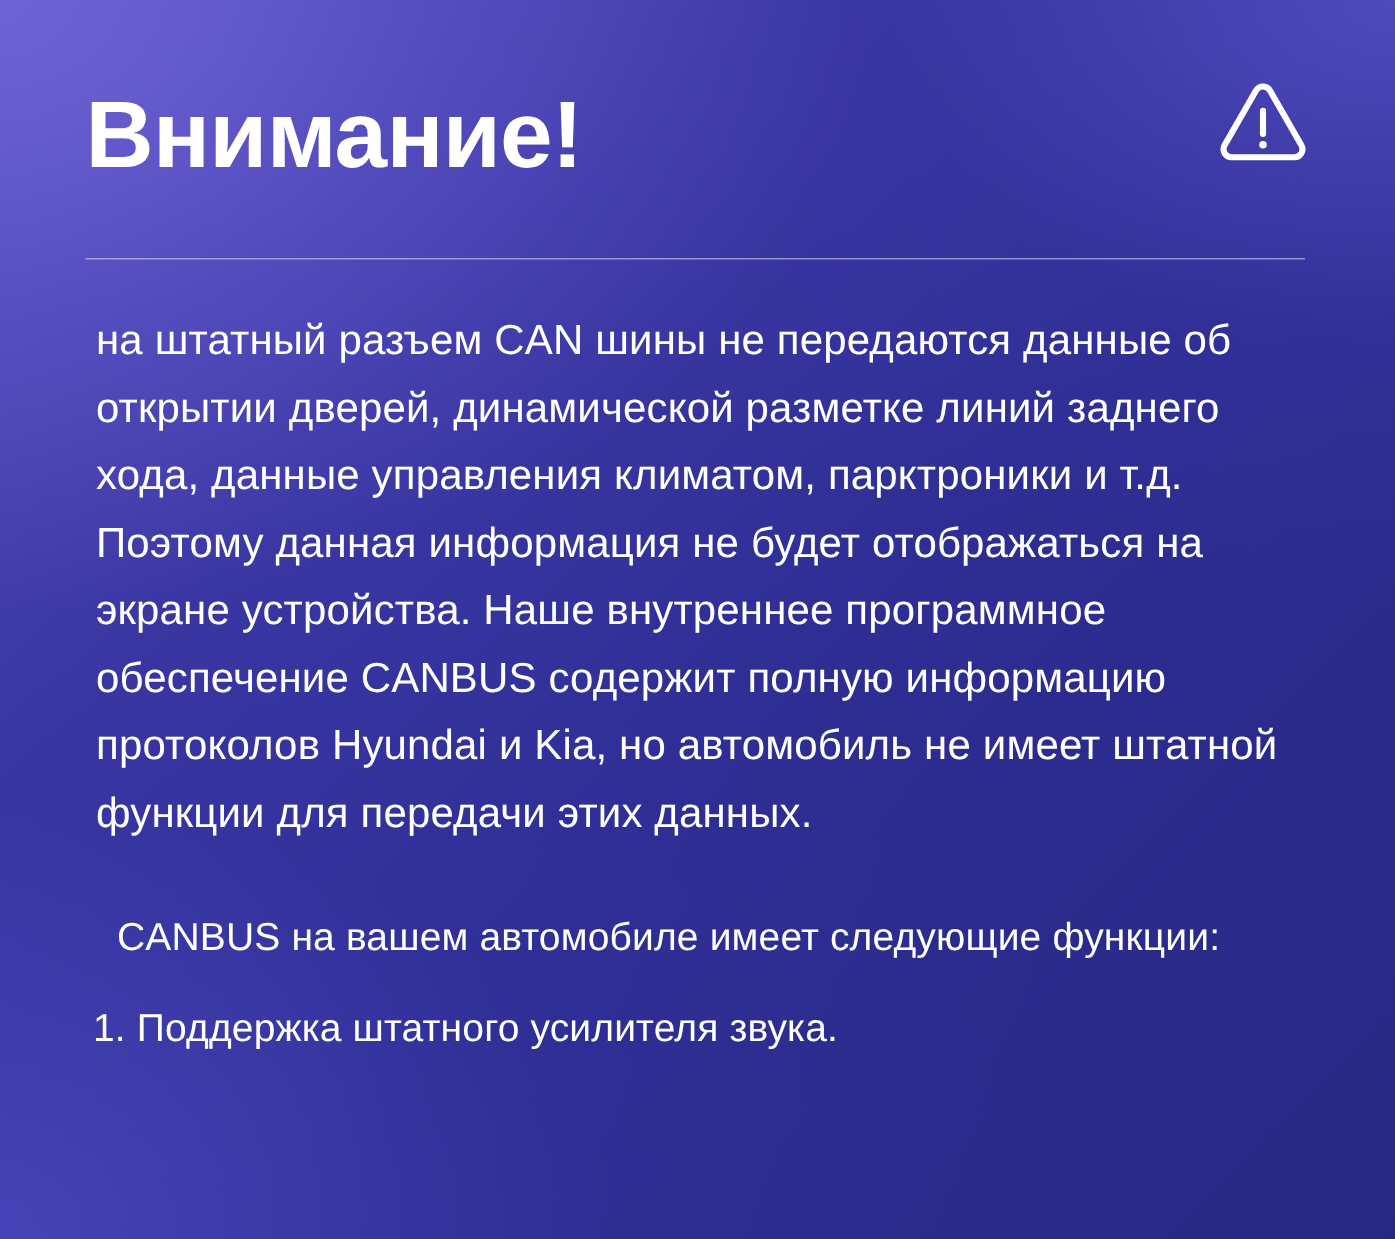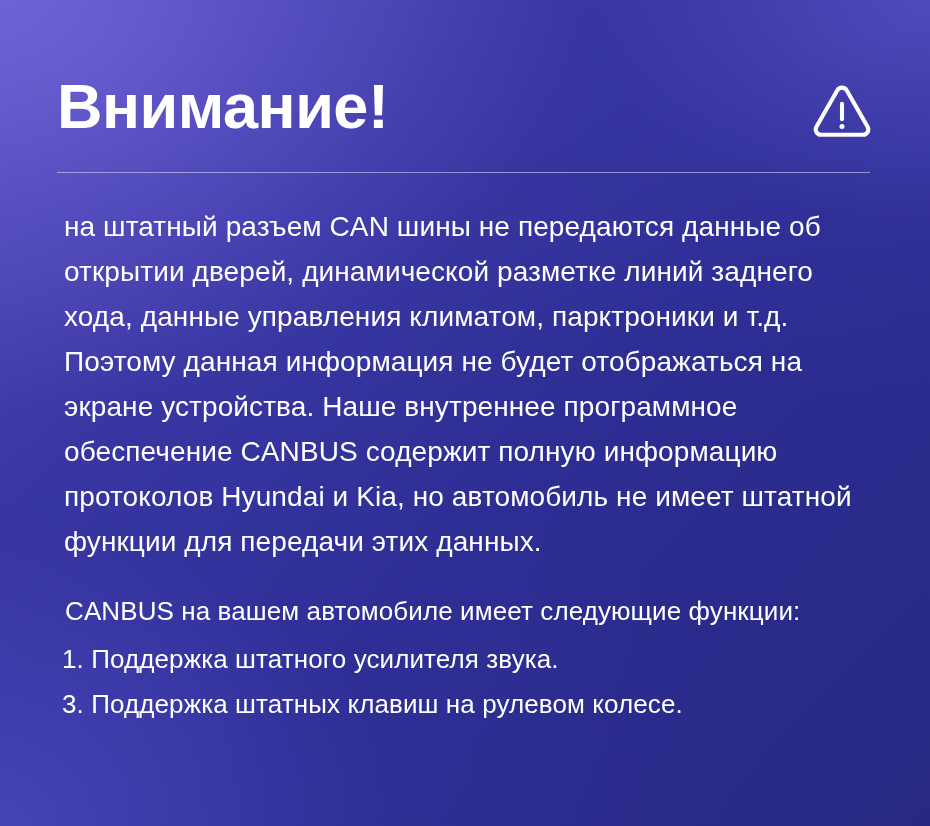--- a/index.html
+++ b/index.html
@@ -27,21 +27,21 @@
     overflow: hidden;
   }
 
   .header {
     position: absolute;
     left: 57px;
     top: 52px;
     right: 55px;
     height: 92px;
     display: flex;
-    align-items: flex-end;
+    align-items: flex-start;
     justify-content: space-between;
   }
 
   .title {
     color: #ffffff;
     font-size: 63px;
     line-height: 76px;
     font-weight: 700;
     letter-spacing: -0.5px;
     white-space: nowrap;
@@ -85,21 +85,21 @@
     left: 62px;
     top: 586px;
     width: 816px;
     color: #ffffff;
     font-size: 26px;
     line-height: 45px;
     font-weight: 400;
     letter-spacing: 0.1px;
   }
   .features .lead {
-    margin: 3px;
+    margin: 16px;
   }
   .features ol {
     margin: 0;
     padding: 0;
     list-style: none;
   }
   .features li {
     margin: 0;
     white-space: nowrap;
   }
@@ -121,17 +121,16 @@
   <div class="divider"></div>
 
   <div class="body-text">
     <p>на штатный разъем CAN шины не передаются данные об открытии дверей, динамической разметке линий заднего хода, данные управления климатом, парктроники и т.д. Поэтому данная информация не будет отображаться на экране устройства. Наше внутреннее программное обеспечение CANBUS содержит полную информацию протоколов Hyundai и Kia, но автомобиль не имеет штатной функции для передачи этих данных.</p>
   </div>
 
   <div class="features">
     <p class="lead">CANBUS на вашем автомобиле имеет следующие функции:</p>
     <ol>
       <li>1. Поддержка штатного усилителя звука.</li>
-      <li>3. Поддержка штатных клавиш на рулевом колесе.</li>
     </ol>
   </div>
 
 </div>
 
 </body></html>

